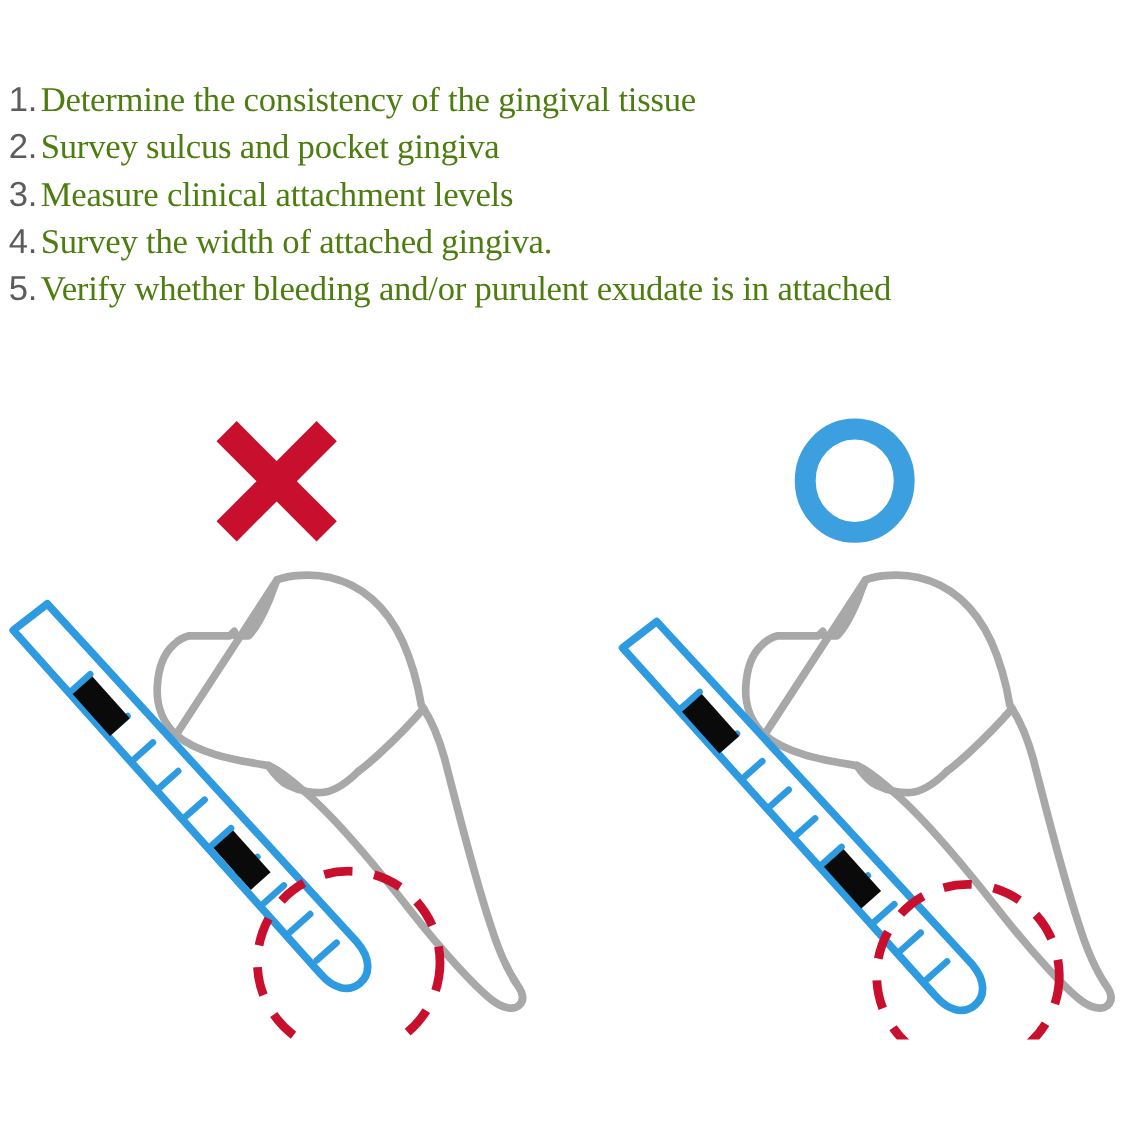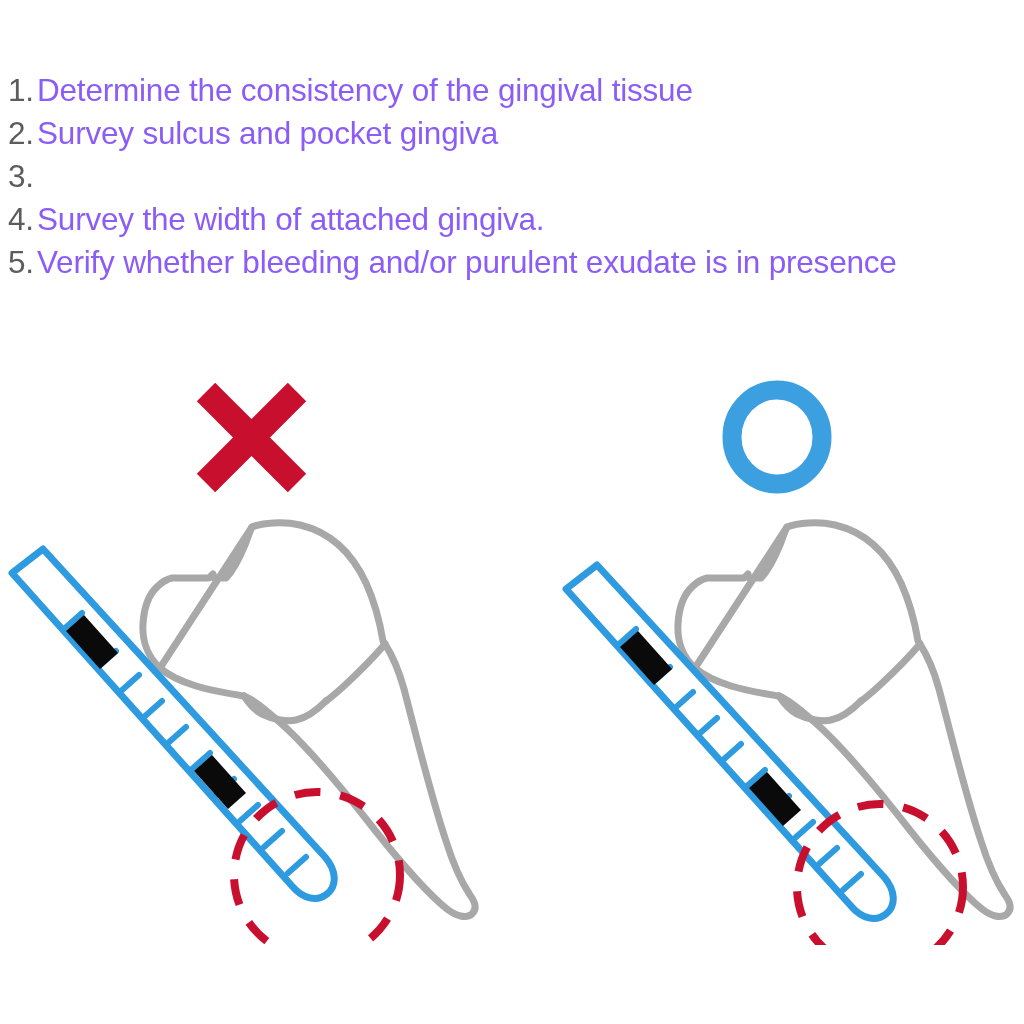--- a/index.html
+++ b/index.html
@@ -39,21 +39,22 @@
     white-space: nowrap;
   }
   .instr-num {
     width: 37px;
     flex: 0 0 37px;
     padding-left: 8px;
     box-sizing: border-box;
     color: #5c5c5e;
   }
   .instr-text {
-    color: #8b5cf6;
+    color: #4d7c0f;
+    font-family: Liberation Serif, serif;
   }
 
   
   #marks {
     position: absolute;
     left: 0;
     top: 0;
     width: 1024px;
     height: 1024px;
     pointer-events: none;
@@ -82,30 +83,31 @@
       <span class="instr-text">Determine the consistency of the gingival tissue</span>
     </div>
 
     <div class="instr-row">
       <span class="instr-num">2.</span>
       <span class="instr-text">Survey sulcus and pocket gingiva</span>
     </div>
 
     <div class="instr-row">
       <span class="instr-num">3.</span>
+      <span class="instr-text">Measure clinical attachment levels</span>
     </div>
 
     <div class="instr-row">
       <span class="instr-num">4.</span>
       <span class="instr-text">Survey the width of attached gingiva.</span>
     </div>
 
     <div class="instr-row">
       <span class="instr-num">5.</span>
-      <span class="instr-text">Verify whether bleeding and/or purulent exudate is in presence</span>
+      <span class="instr-text">Verify whether bleeding and/or purulent exudate is in attached</span>
     </div>
 
   </div>
 
   <svg id="marks" viewBox="0 0 1024 1024">
 
     <g>
       <line x1="206" y1="392" x2="297" y2="483" stroke="#c8102e" stroke-width="26" stroke-linecap="butt"></line>
       <line x1="297" y1="392" x2="206" y2="483" stroke="#c8102e" stroke-width="26" stroke-linecap="butt"></line>
     </g>

